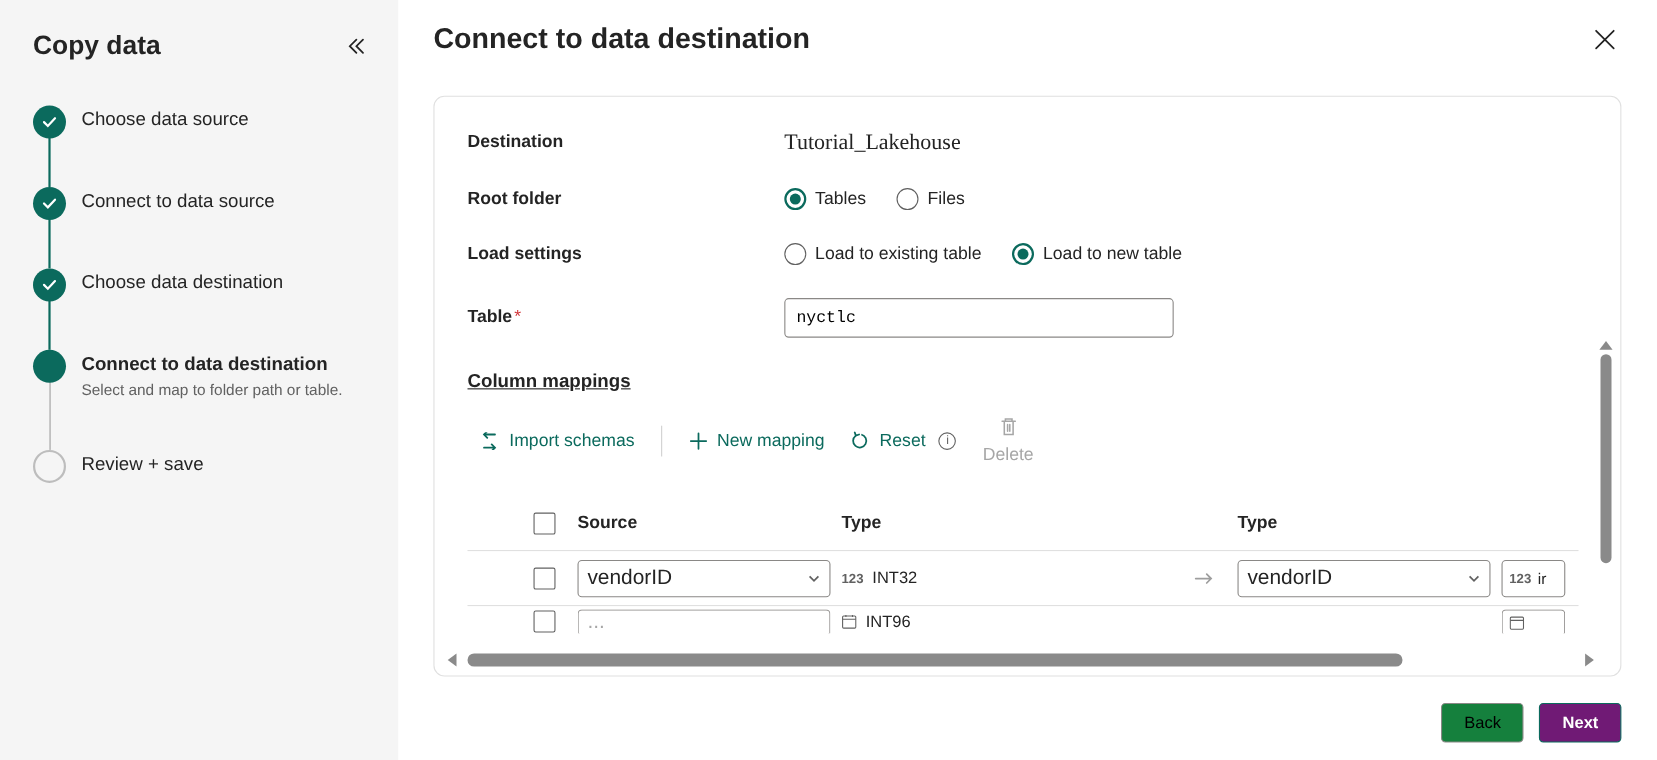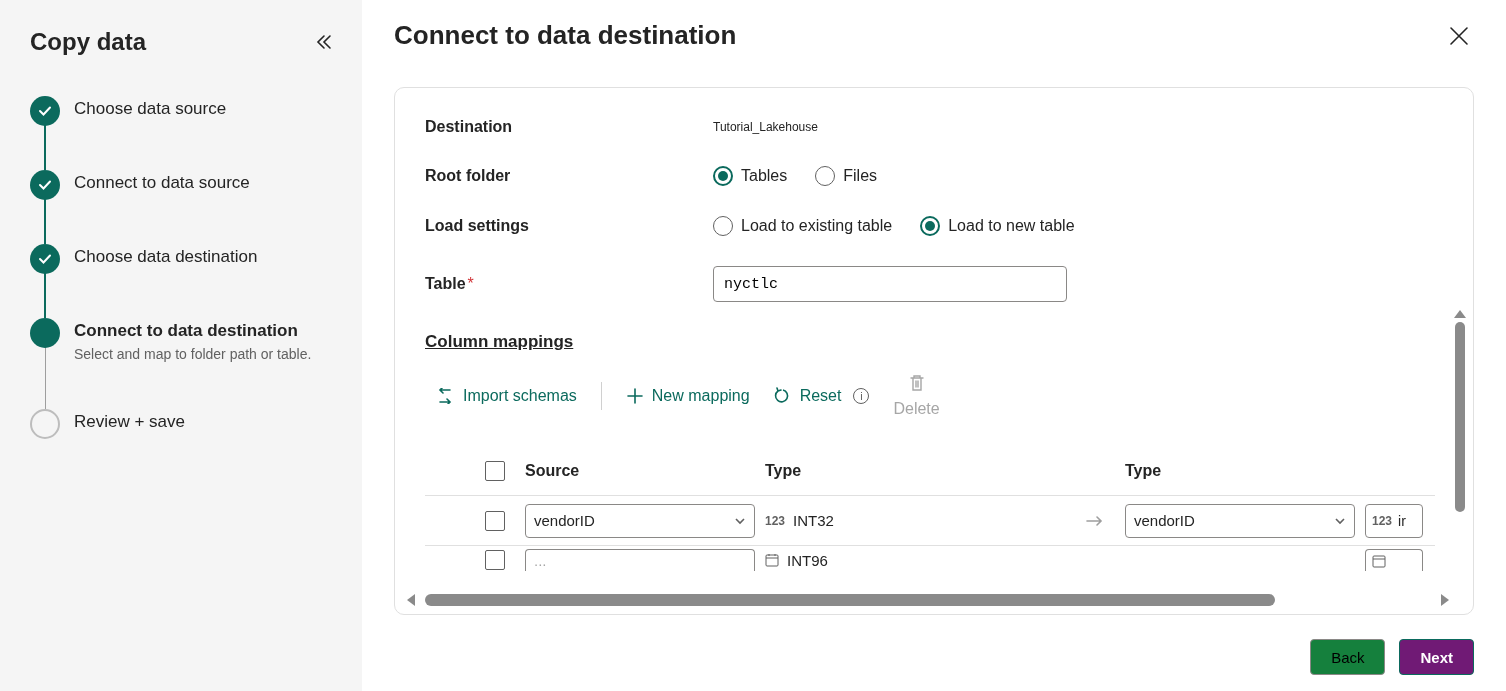--- a/index.html
+++ b/index.html
@@ -127,21 +127,21 @@
     align-items: center;
     margin-bottom: 30px;
   }
   .form-label {
     width: 288px;
     font-size: 16px;
     font-weight: 600;
     color: #242424;
   }
   .req { color: #d13438; margin-left:2px; font-weight:400;}
-  .form-value { font-size: 12px; }
+  .form-value { font-size: 20px; font-family: Liberation Serif, serif; }
   .radio-group { display: flex; gap: 28px; }
   .radio-opt { display: flex; align-items: center; gap: 8px; cursor: pointer; font-size:16px;}
   .radio {
     width: 20px; height: 20px; border-radius: 50%;
     border: 1px solid #616161;
     display:flex;align-items:center;justify-content:center;
   }
   .radio.checked { border: 2px solid #0b6a5d; }
   .radio.checked::after {
     content:""; width:10px; height:10px; border-radius:50%; background:#0b6a5d;
@@ -190,21 +190,21 @@
   }
   .thead { font-weight:700; font-size:16px; }
   .trow { font-size:15px; }
   .trow.peek { height: 28px; overflow:hidden; border-bottom:none;}
   .chk {
     width:20px;height:20px;border:1px solid #616161;border-radius:2px;
   }
   .sel {
     height:34px;border:1px solid #8a8886;border-radius:4px;
     display:flex;align-items:center;justify-content:space-between;
-    padding:0 8px;font-size:15px;width:230px;
+    padding:0 8px;font-size:19px;width:230px;
   }
   .type-cell { display:flex;align-items:center;gap:8px; }
   .type-icon { font-size:12px;font-weight:700;color:#616161; }
   .arrow { color:#9e9e9e; justify-self:center;}
   .desttype {
     height:34px;border:1px solid #8a8886;border-radius:4px;
     display:flex;align-items:center;gap:6px;padding:0 6px;width:58px;
     font-size:14px;overflow:hidden;
   }
   

